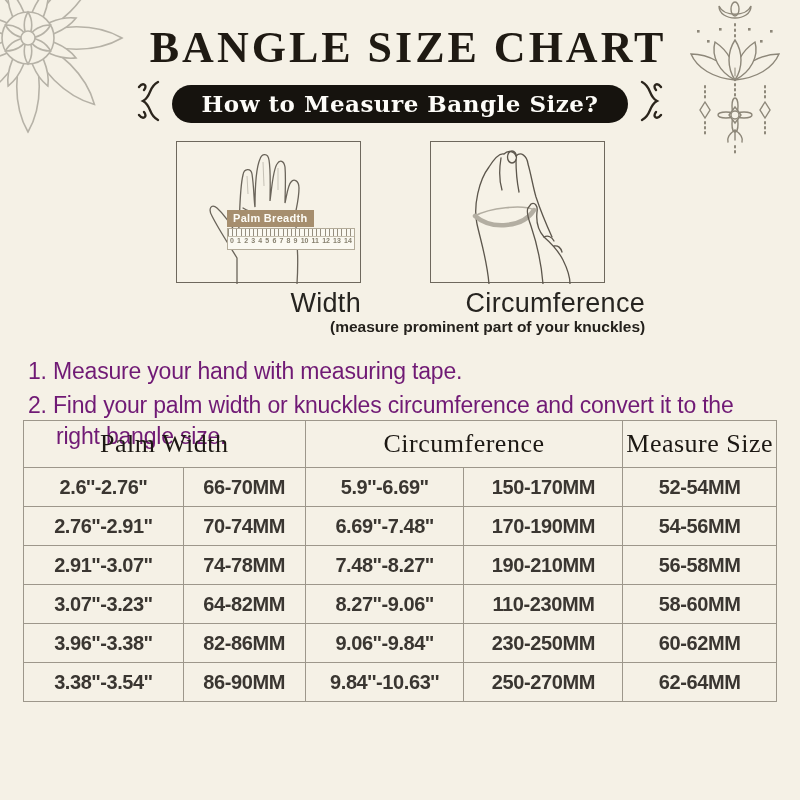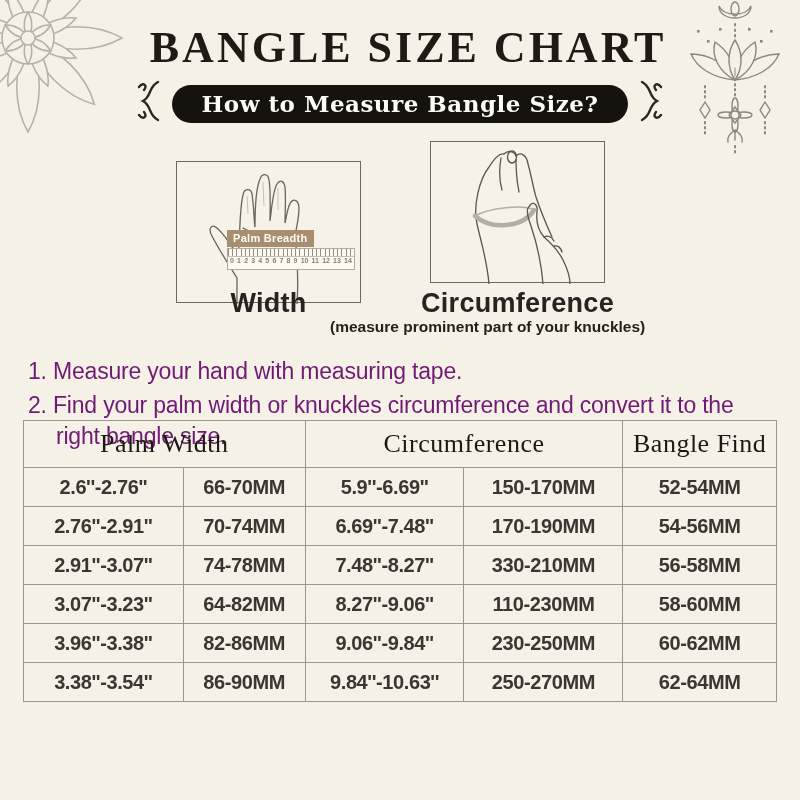--- a/index.html
+++ b/index.html
@@ -28,21 +28,21 @@
     font-family:"DejaVu Serif", serif;font-weight:bold;font-size:23px;
     letter-spacing:0.5px;
   }
   .squiggle{width:26px;height:44px;}
   .squiggle.flip{transform:scaleX(-1);}
   
   .illus-box{
     position:absolute;top:141px;height:142px;background:#f6f2e7;
     border:1px solid #6e685d;box-sizing:border-box;
   }
-  .illus-width{left:176px;width:185px;margin-top:20px;}
+  .illus-width{left:176px;width:185px;}
   .illus-circ{left:430px;width:175px;}
   .illus-box svg{position:absolute;left:0;top:0;}
   .ruler-label{
     position:absolute;left:50px;top:68px;background:#a68e6e;color:#fdfcf6;
     font-size:11px;font-weight:bold;padding:2px 6px 3px 6px;letter-spacing:0.3px;
   }
   .ruler{
     position:absolute;left:50px;top:86px;width:128px;height:22px;
     background:#fbf9f1;border:1px solid #b3ab99;box-sizing:border-box;
   }
@@ -51,21 +51,21 @@
     background:
       repeating-linear-gradient(90deg,#958e7f 0 1px,transparent 1px 4.2px);
     border-bottom:1px solid #c6bfae;
   }
   .ruler-numbers{
     position:absolute;left:0;top:8px;width:100%;display:flex;
     justify-content:space-between;padding:0 2px;box-sizing:border-box;
     font-size:7px;color:#87816f;font-weight:bold;
   }
   .caption{
-    position:absolute;text-align:center;font-weight:bold;color:#262420;
+    position:absolute;text-align:right;font-weight:normal;color:#262420;
     font-size:27px;letter-spacing:0.3px;
   }
   .caption-width{left:176px;width:185px;top:288px;}
   .caption-circ{left:390px;width:255px;top:288px;}
   .caption-note{
     position:absolute;left:330px;width:375px;top:318px;text-align:left;
     font-size:15.5px;font-weight:bold;color:#24211c;
   }
   
   .instructions{
@@ -262,21 +262,21 @@
     <col style="width:21.2%">
       <col style="width:16.2%">
       <col style="width:21.1%">
       <col style="width:21.1%">
       <col style="width:20.4%">
   </colgroup>
   <thead>
     <tr>
       <th colspan="2">Palm Width</th>
       <th colspan="2">Circumference</th>
-      <th>Bangle Find</th>
+      <th>Measure Size</th>
     </tr>
   </thead>
   <tbody id="size-table-body">
       <tr>
         <td>2.6''-2.76''</td>
         <td>66-70MM</td>
         <td>5.9''-6.69''</td>
         <td>150-170MM</td>
         <td>52-54MM</td>
       </tr>
@@ -284,21 +284,21 @@
         <td>2.76''-2.91''</td>
         <td>70-74MM</td>
         <td>6.69''-7.48''</td>
         <td>170-190MM</td>
         <td>54-56MM</td>
       </tr>
       <tr>
         <td>2.91''-3.07''</td>
         <td>74-78MM</td>
         <td>7.48''-8.27''</td>
-        <td>330-210MM</td>
+        <td>190-210MM</td>
         <td>56-58MM</td>
       </tr>
       <tr>
         <td>3.07''-3.23''</td>
         <td>64-82MM</td>
         <td>8.27''-9.06''</td>
         <td>110-230MM</td>
         <td>58-60MM</td>
       </tr>
       <tr>

